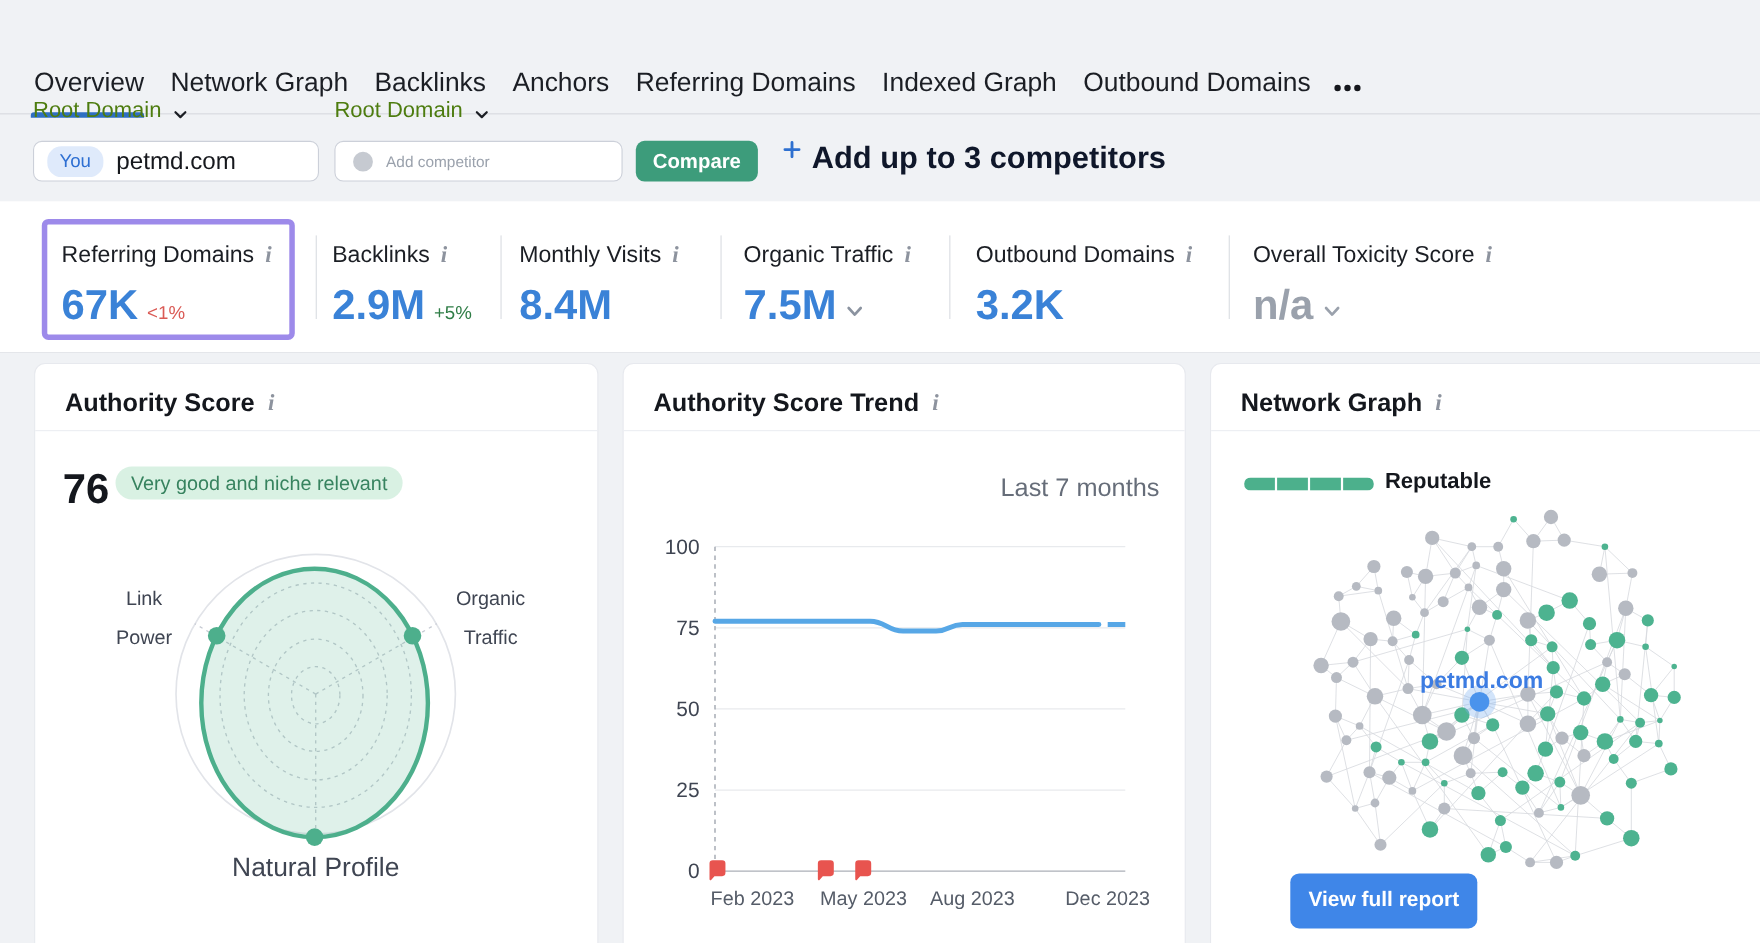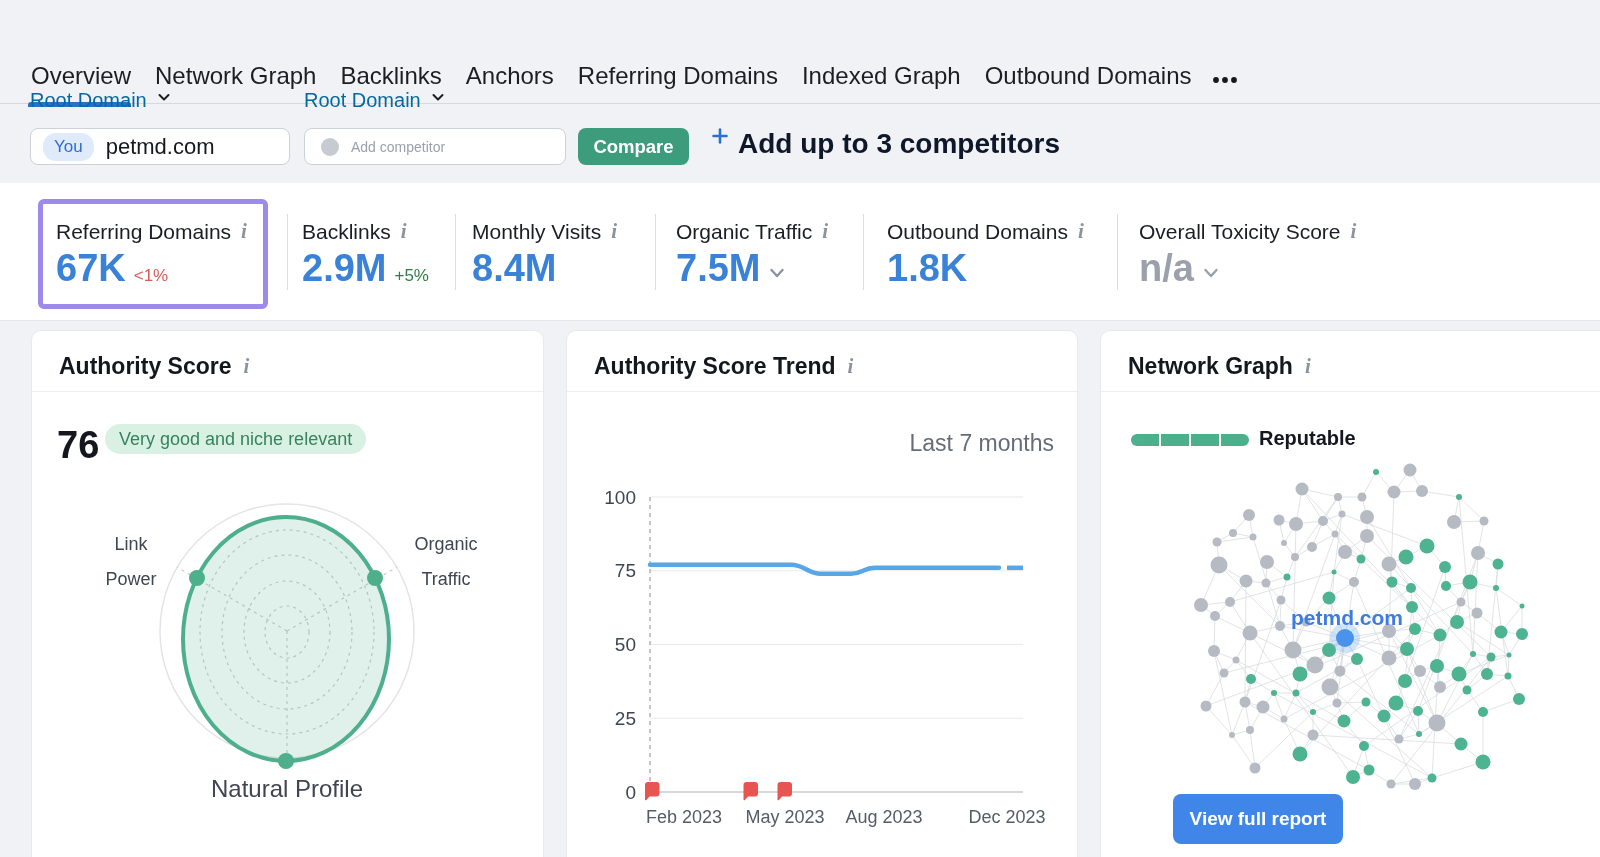--- a/index.html
+++ b/index.html
@@ -5,33 +5,33 @@
 * { margin:0; padding:0; box-sizing:border-box; }
 html,body { width:1600px; height:857px; overflow:hidden; background:#f0f2f5;
   font-family:"Liberation Sans", sans-serif; color:#181b22; }
 
 .tabbar { position:absolute; left:0; top:0; width:1600px; height:63px; border-bottom:1px solid #d6d9df;margin-top:41px; }
 .tabs { position:absolute; left:31px; top:0; height:62px; display:flex; align-items:center; gap:24px; padding-top:7px;
   font-size:24px; color:#1b1e24; white-space:nowrap; }
 .tab { position:relative; height:62px; display:flex; align-items:center; }
 .tab.active::after { content:""; position:absolute; left:-3px; right:0; bottom:0; height:5px; background:#2e6fc2; border-radius:3px 3px 0 0; }
 
-.rootlab { position:absolute; top:89px; font-size:20px; color:#0369a1; display:flex; align-items:flex-start; gap:9px; }
+.rootlab { position:absolute; top:89px; font-size:20px; color:#4d7c0f; display:flex; align-items:flex-end; gap:9px; }
 .inp { position:absolute; top:128px; height:37px; background:#fff; border:1px solid #ccd0d9; border-radius:8px; display:flex; align-items:center; }
 .youpill { background:#dfeafb; color:#2e6fd2; font-size:17px; border-radius:13px; padding:4px 11px; margin-left:12px; }
 .btn-compare { position:absolute; left:578px; top:128px; width:111px; height:37px; background:#3d9c7b; color:#fff;
   font-size:18.5px; font-weight:bold; border-radius:8px; display:flex; align-items:center; justify-content:center; }
 .addcomp { position:absolute; left:712px; top:128px; height:37px; display:flex; align-items:flex-start; gap:10px;
   color:#0f172a; font-size:28px; font-weight:bold; }
 
 .strip { position:absolute; left:0; top:183px; width:1600px; height:138px; background:#fff; border-bottom:1px solid #e4e6ea; }
 .pbox { position:absolute; left:38px; top:16px; width:230px; height:110px; border:5px solid #9d8aea; border-radius:6px; background:#fff; }
 .stat { position:absolute; top:36px; }
 .stat .lab { font-size:21px; color:#1b1e24; display:flex; align-items:center; gap:10px; }
-.stat .val { margin-top:3px; font-size:38px; font-weight:bold; color:#3a82d7; display:flex; align-items:baseline; gap:8px; }
+.stat .val { margin-top:13px; font-size:38px; font-weight:bold; color:#3a82d7; display:flex; align-items:baseline; gap:8px; }
 .iicon { font-family:"Liberation Serif", serif; font-style:italic; font-weight:bold; font-size:21px; color:#8d939e; }
 .divv { position:absolute; width:1px; height:76px; background:#d9dce1; }
 .delta-red { font-size:17px; font-weight:normal; color:#da5a55; }
 .delta-green { font-size:17px; font-weight:normal; color:#2f7d46; }
 .vchev { align-self:center; margin-top:8px; }
 
 .card { position:absolute; top:330px; height:560px; background:#fff; border-radius:10px; border:1px solid #e7e9ee; }
 .card h2 { font-size:23px; font-weight:bold; color:#14171d; padding:11px 0 0 27px; height:61px; display:flex; align-items:center; gap:12px;
   border-bottom:1px solid #eceef2; }
 .cbody { position:absolute; left:0; top:0; width:100%; height:560px; }
@@ -92,21 +92,21 @@
     <div class="val">8.4M</div>
   </div>
   <div class="stat" style="left:676px;">
     <div class="lab">Organic Traffic <span class="iicon">i</span></div>
     <div class="val">7.5M <svg class="vchev" width="18" height="18" viewBox="0 0 18 18">
           <path d="M3.5 6l5.5 6 5.5-6" fill="none" stroke="#8b93a0" stroke-width="2.4" stroke-linecap="round" stroke-linejoin="round"></path>
         </svg></div>
   </div>
   <div class="stat" style="left:887px;">
     <div class="lab">Outbound Domains <span class="iicon">i</span></div>
-    <div class="val">1.8K</div>
+    <div class="val">3.2K</div>
   </div>
   <div class="stat" style="left:1139px;">
     <div class="lab">Overall Toxicity Score <span class="iicon">i</span></div>
     <div class="val" style="color:#9aa1ac;">n/a <svg class="vchev" width="18" height="18" viewBox="0 0 18 18">
           <path d="M3.5 6l5.5 6 5.5-6" fill="none" stroke="#9aa1ac" stroke-width="2.4" stroke-linecap="round" stroke-linejoin="round"></path>
         </svg></div>
   </div>
   <div class="divv" style="left:287px; top:31px;"></div>
   <div class="divv" style="left:455px; top:31px;"></div>
   <div class="divv" style="left:655px; top:31px;"></div>

